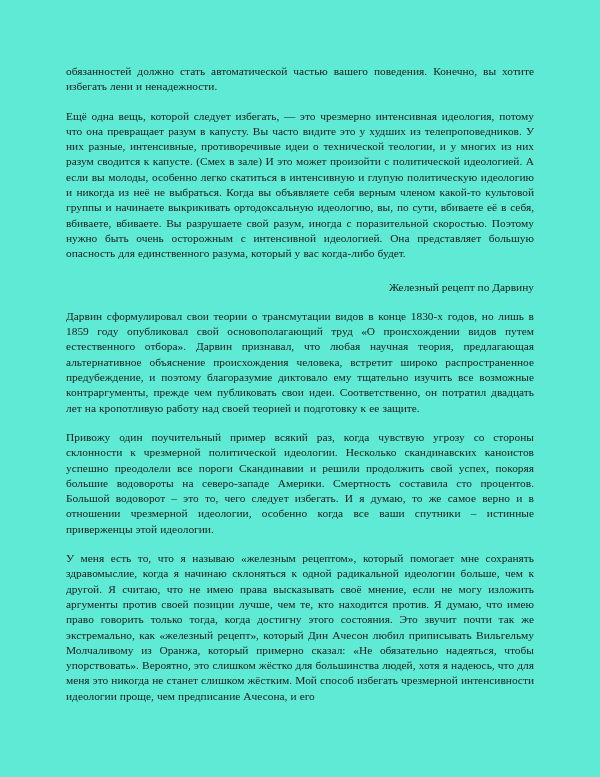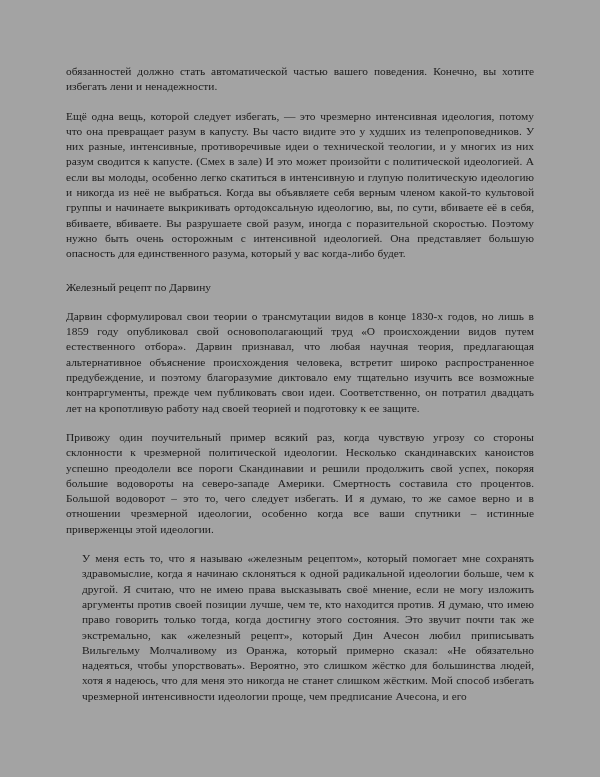--- a/index.html
+++ b/index.html
@@ -11,48 +11,47 @@
     width: 600px;
     height: 777px;
     overflow: hidden;
     font-family: "Liberation Serif", "DejaVu Serif", serif;
     color: #1a1a1a;
   }
   #page {
     position: relative;
     width: 600px;
     height: 777px;
-    background: #a3a3a3;
+    background: #5eead4;
     box-sizing: border-box;
   }
   #text-column {
     position: absolute;
     left: 66px;
     top: 64px;
     width: 468px;
   }
   .para {
     margin: 0 0 14px 0;
     font-size: 11.4px;
     line-height: 15.3px;
     text-align: justify;
     text-justify: inter-word;
     -webkit-hyphens: none;
     hyphens: none;
     word-spacing: 0.02em;
   }
   .para:last-child {
     margin-bottom: 0;
-    margin-left: 16px;
   }
   .heading {
     margin: 0 0 14px 0;
     font-size: 11.4px;
     line-height: 15.3px;
-    text-align: left;
+    text-align: right;
     font-weight: normal;
   }
   .spacer-before-heading {
     height: 4px;
   }
 </style>
 </head>
 <body>
 
 <div id="page">

